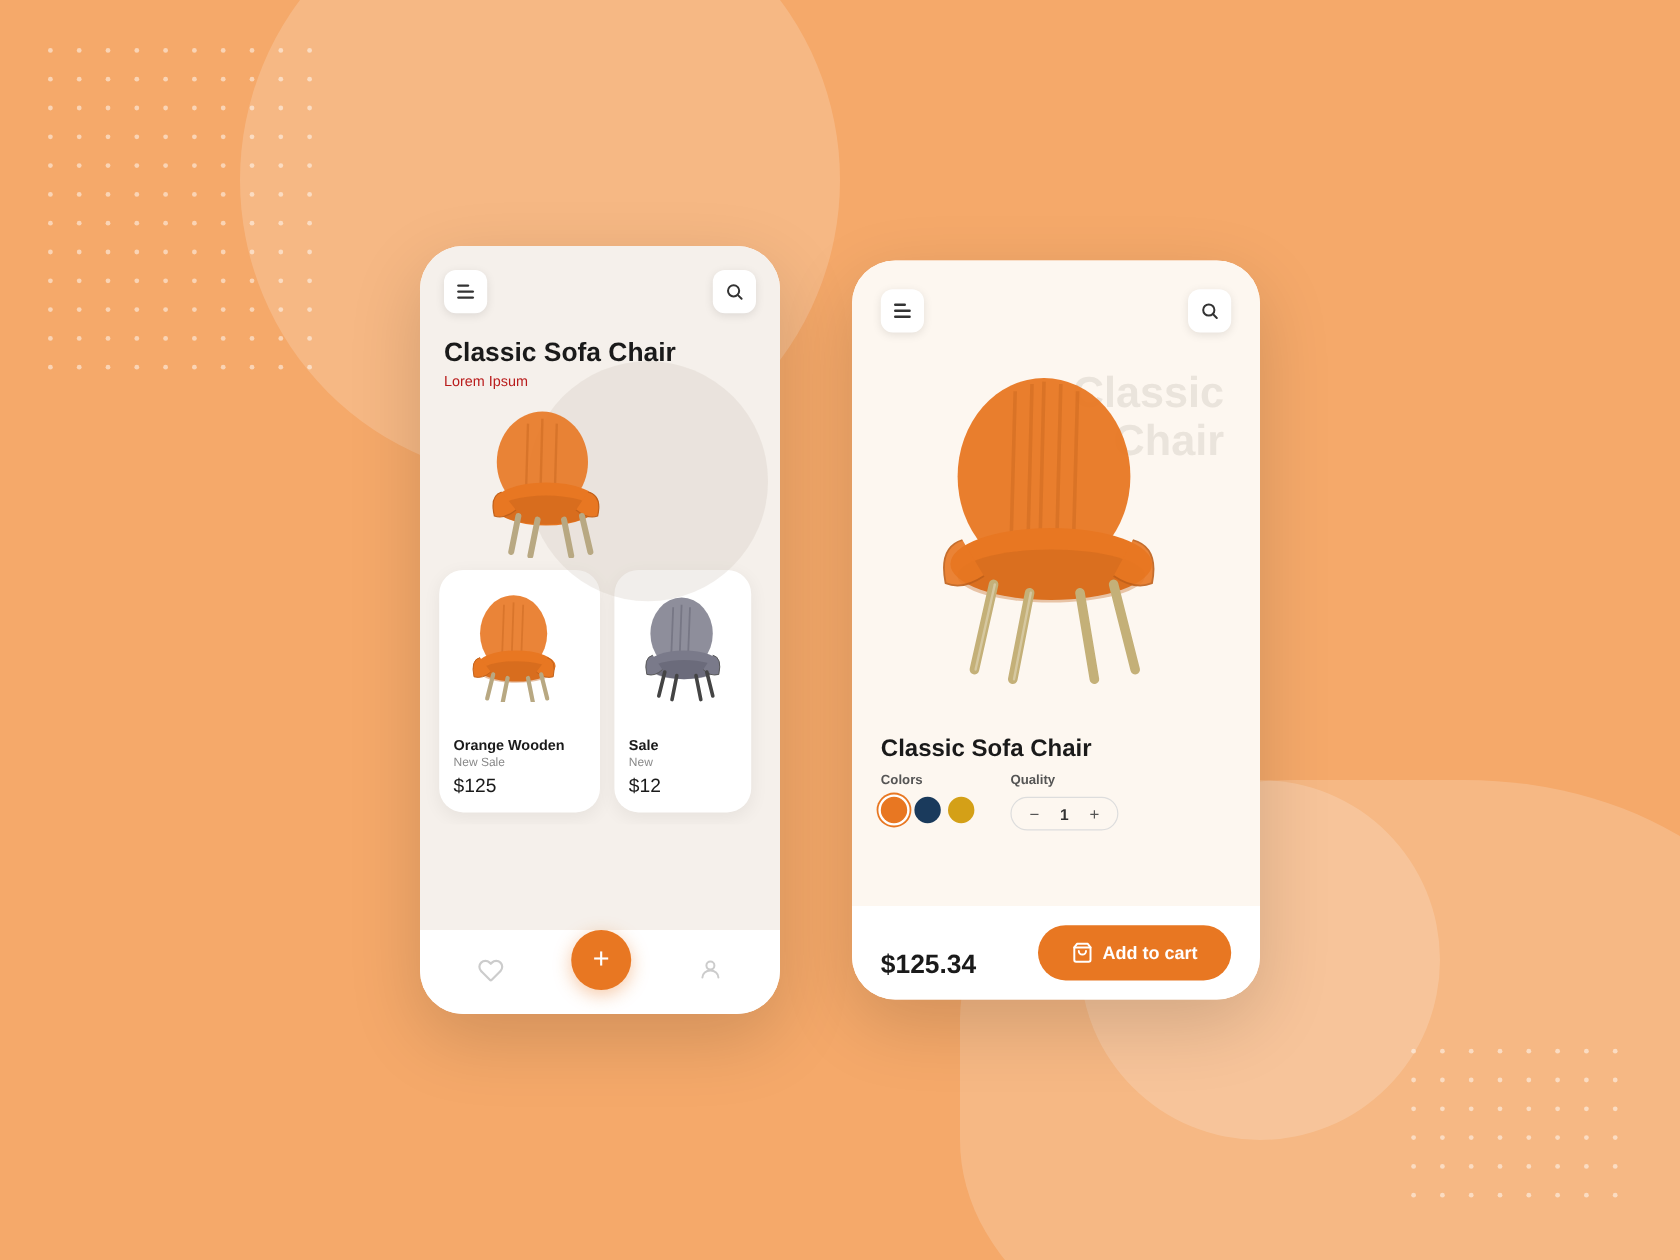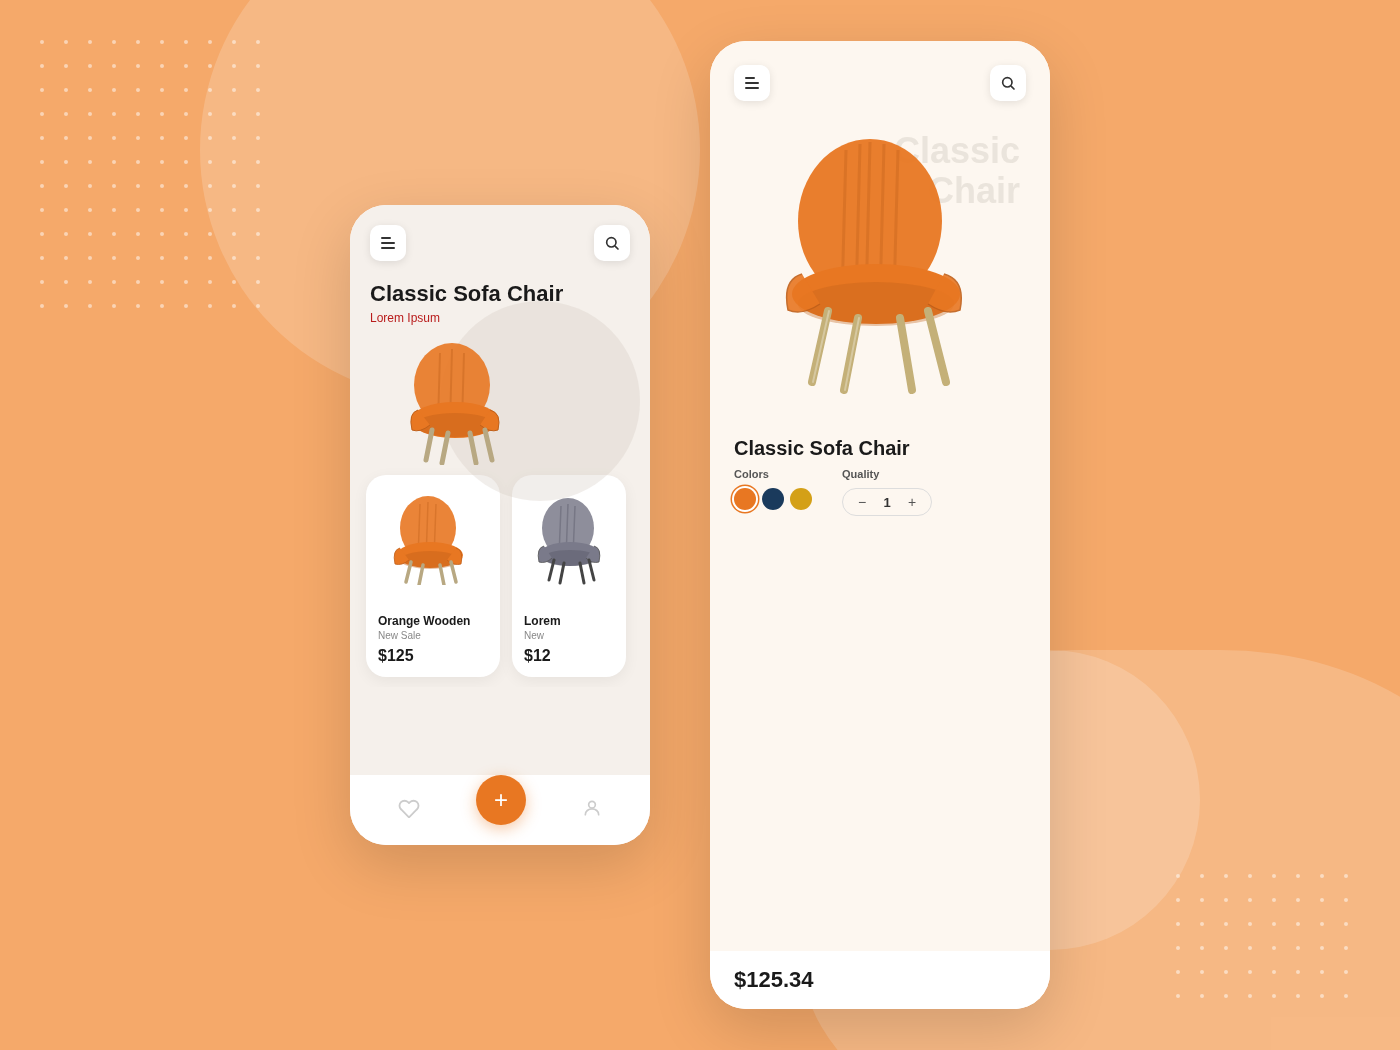--- a/index.html
+++ b/index.html
@@ -188,21 +188,21 @@
       color: #1a1a1a;
       margin-top: 27px;
     }
     .product-card .card-tag {
       font-size: 10px;
       color: #888;
       margin-top: 2px;
     }
     .product-card .card-price {
       font-size: 16px;
-      font-weight: 700;
+      font-weight: 400;
       color: #1a1a1a;
       margin-top: 6px;
     }
 
     
     .phone-1-bottom-nav {
       position: absolute;
       bottom: 0; left: 0; right: 0;
       height: 70px;
       background: white;
@@ -230,21 +230,21 @@
 
     .nav-icon {
       color: #ccc;
       font-size: 18px;
       cursor: pointer;
     }
 
     
     .phone-2 {
       width: 340px;
-      height: 968px;
+      height: 616px;
     }
 
     .phone-2 .phone-bg {
       background: #fdf7f0;
       width: 100%;
       height: 100%;
       position: relative;
     }
 
     .phone-2 .phone-header {
@@ -645,21 +645,21 @@
               <ellipse cx="46" cy="64" rx="30" ry="12" fill="#7a7a8a"></ellipse>
               <ellipse cx="46" cy="68" rx="27" ry="8" fill="#555565" opacity="0.4"></ellipse>
               <path d="M20 56 Q12 58 15 72 Q22 74 28 68" fill="#7a7a8a" stroke="#555" stroke-width="0.8"></path>
               <path d="M70 56 Q78 58 75 72 Q68 74 62 68" fill="#7a7a8a" stroke="#555" stroke-width="0.8"></path>
               <line x1="30" y1="70" x2="25" y2="90" stroke="#444" stroke-width="3" stroke-linecap="round"></line>
               <line x1="40" y1="73" x2="36" y2="93" stroke="#444" stroke-width="3" stroke-linecap="round"></line>
               <line x1="56" y1="73" x2="60" y2="93" stroke="#444" stroke-width="3" stroke-linecap="round"></line>
               <line x1="65" y1="70" x2="70" y2="90" stroke="#444" stroke-width="3" stroke-linecap="round"></line>
             </svg>
           </div>
-          <div class="card-name">Lorem</div>
+          <div class="card-name">Sale</div>
           <div class="card-tag">New</div>
           <div class="card-price">$12</div>
         </div>
       </div>
 
       <div class="phone-1-bottom-nav">
         <div class="nav-icon">
           <svg width="22" height="20" viewBox="0 0 24 22" fill="none" stroke="#ccc" stroke-width="2" stroke-linecap="round" stroke-linejoin="round">
             <path d="M20.84 4.61a5.5 5.5 0 0 0-7.78 0L12 5.67l-1.06-1.06a5.5 5.5 0 0 0-7.78 7.78l1.06 1.06L12 21.23l7.78-7.78 1.06-1.06a5.5 5.5 0 0 0 0-7.78z"></path>
           </svg>
@@ -746,17 +746,25 @@
               <button class="qty-btn">−</button>
               <span class="qty-val">1</span>
               <button class="qty-btn">+</button>
             </div>
           </div>
         </div>
       </div>
 
       <div class="phone-2-bottom">
         <div class="bottom-price">$125.34</div>
+        <button class="add-to-cart-btn">
+          <svg width="18" height="18" viewBox="0 0 24 24" fill="none" stroke="white" stroke-width="2.2" stroke-linecap="round" stroke-linejoin="round">
+            <path d="M6 2L3 6v14a2 2 0 0 0 2 2h14a2 2 0 0 0 2-2V6l-3-4z"></path>
+            <line x1="3" y1="6" x2="21" y2="6"></line>
+            <path d="M16 10a4 4 0 0 1-8 0"></path>
+          </svg>
+          <span>Add to cart</span>
+        </button>
       </div>
     </div>
   </div>
 
 </div>
 
 </body></html>

